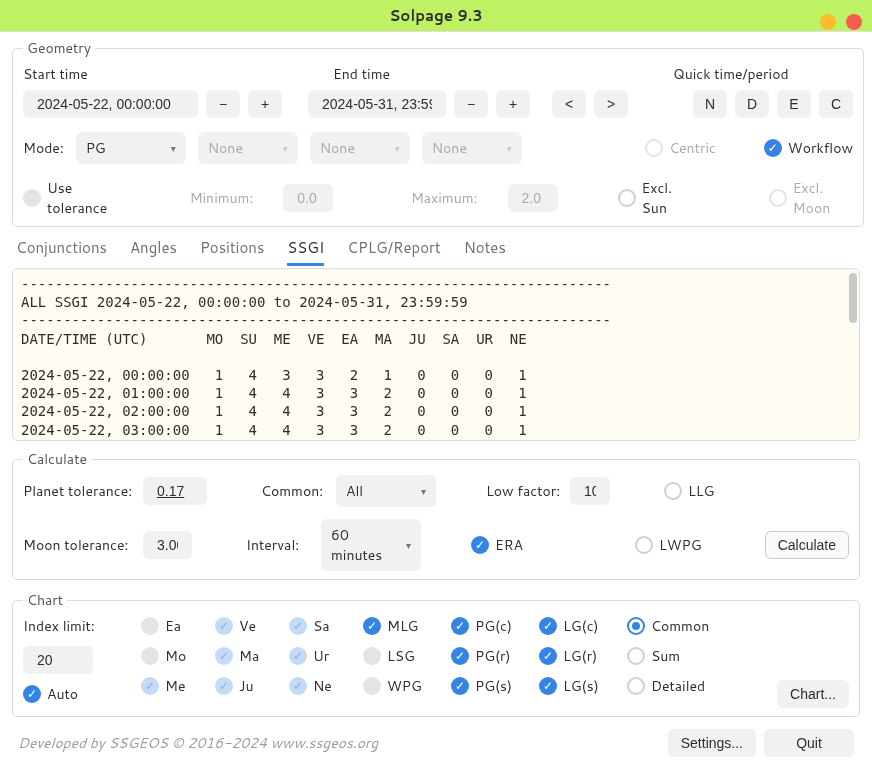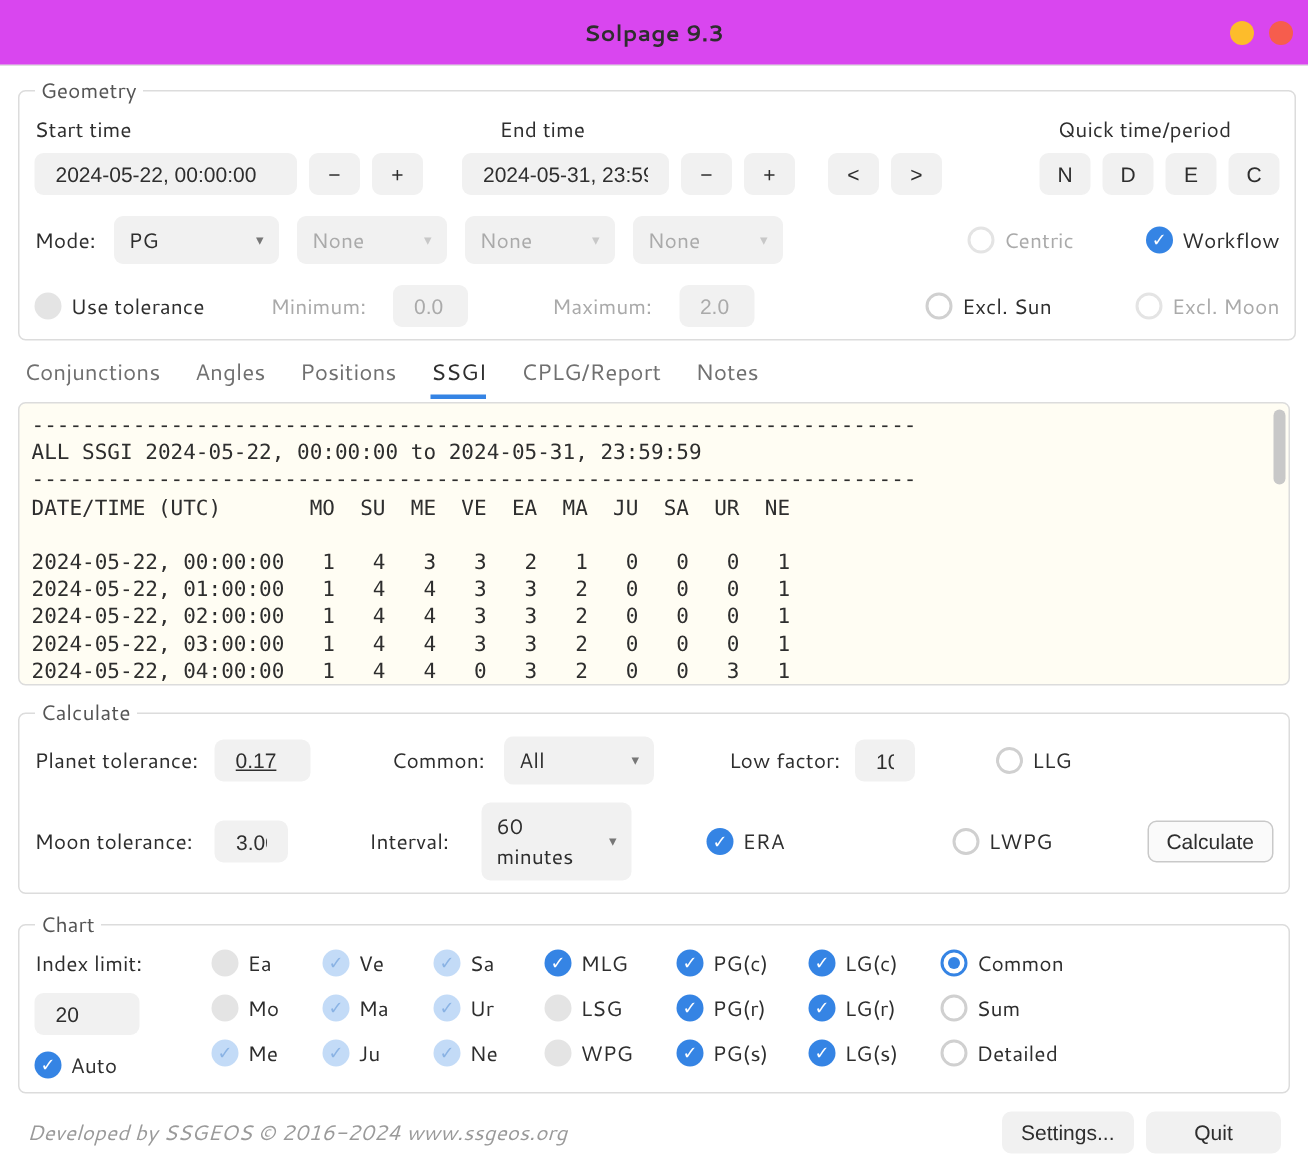--- a/index.html
+++ b/index.html
@@ -7,22 +7,22 @@
     margin: 0;
     font-family: "Cantarell", "Segoe UI", sans-serif;
     font-size: 14px;
     color: #2e2e2e;
     background: #fff;
     width: 872px;
     height: 777px;
     overflow: hidden;
   }
   .titlebar {
-    height: 44px;
-    background: #d946ef;
+    height: 32px;
+    background: #bef264;
     border-bottom: 1px solid #e0e0e0;
     display: flex;
     align-items: center;
     justify-content: center;
     position: relative;
     font-weight: 700;
     font-size: 15px;
   }
   .win-controls {
     position: absolute;
@@ -186,21 +186,21 @@
     <legend>Geometry</legend>
 
     <div class="row" style="gap:30px;">
       <div style="width:280px">
         <div class="lbl">Start time</div>
       </div>
       <div style="width:280px">
         <div class="lbl">End time</div>
       </div>
       <div class="spacer"></div>
-      <div style="width:180px; text-align:center">
+      <div style="width:180px; text-align:left">
         <div class="lbl">Quick time/period</div>
       </div>
     </div>
 
     <div class="row" style="gap:8px; margin-top:6px;">
       <input class="input" style="width: 175px;" value="2024-05-22, 00:00:00">
       <button class="btn small">−</button>
       <button class="btn small">+</button>
       <div style="width:10px"></div>
       <input class="input" style="width: 138px;" value="2024-05-31, 23:59:59">
@@ -241,21 +241,21 @@
       </div>
       <div style="width:24px"></div>
       <div class="row">
         <span class="check on-blue">
             <span class="tick">✓</span>
           </span>
         <span class="lbl">Workflow</span>
       </div>
     </div>
 
-    <div class="row" style="gap:18px; margin-top:14px;">
+    <div class="row" style="gap:30px; margin-top:14px;">
       <div class="row">
         <span class="check off"></span>
         <span class="lbl">Use tolerance</span>
       </div>
       <div style="width:8px"></div>
       <span class="lbl-dis">Minimum:</span>
       <input class="input" style="width: 50px; color: rgb(170, 170, 170);" disabled="" value="0.0">
       <div style="width:20px"></div>
       <span class="lbl-dis">Maximum:</span>
       <input class="input" style="width: 50px; color: rgb(170, 170, 170);" disabled="" value="2.0">
@@ -484,20 +484,24 @@
         <div class="row">
             <span class="radio"></span>
             <span>Sum</span>
           </div>
         <div class="row">
             <span class="radio"></span>
             <span>Detailed</span>
           </div>
       </div>
 
+      <div class="col" style="flex:1; align-items:flex-end; justify-content:flex-end;">
+        <div style="height:54px"></div>
+        <button class="btn">Chart...</button>
+      </div>
 
     </div>
   </fieldset>
 
   <div class="footer">
     <span>Developed by SSGEOS © 2016-2024 www.ssgeos.org</span>
     <div class="spacer"></div>
     <button class="btn" style="margin-right:8px">Settings...</button>
     <button class="btn" style="min-width:90px">Quit</button>
   </div>

